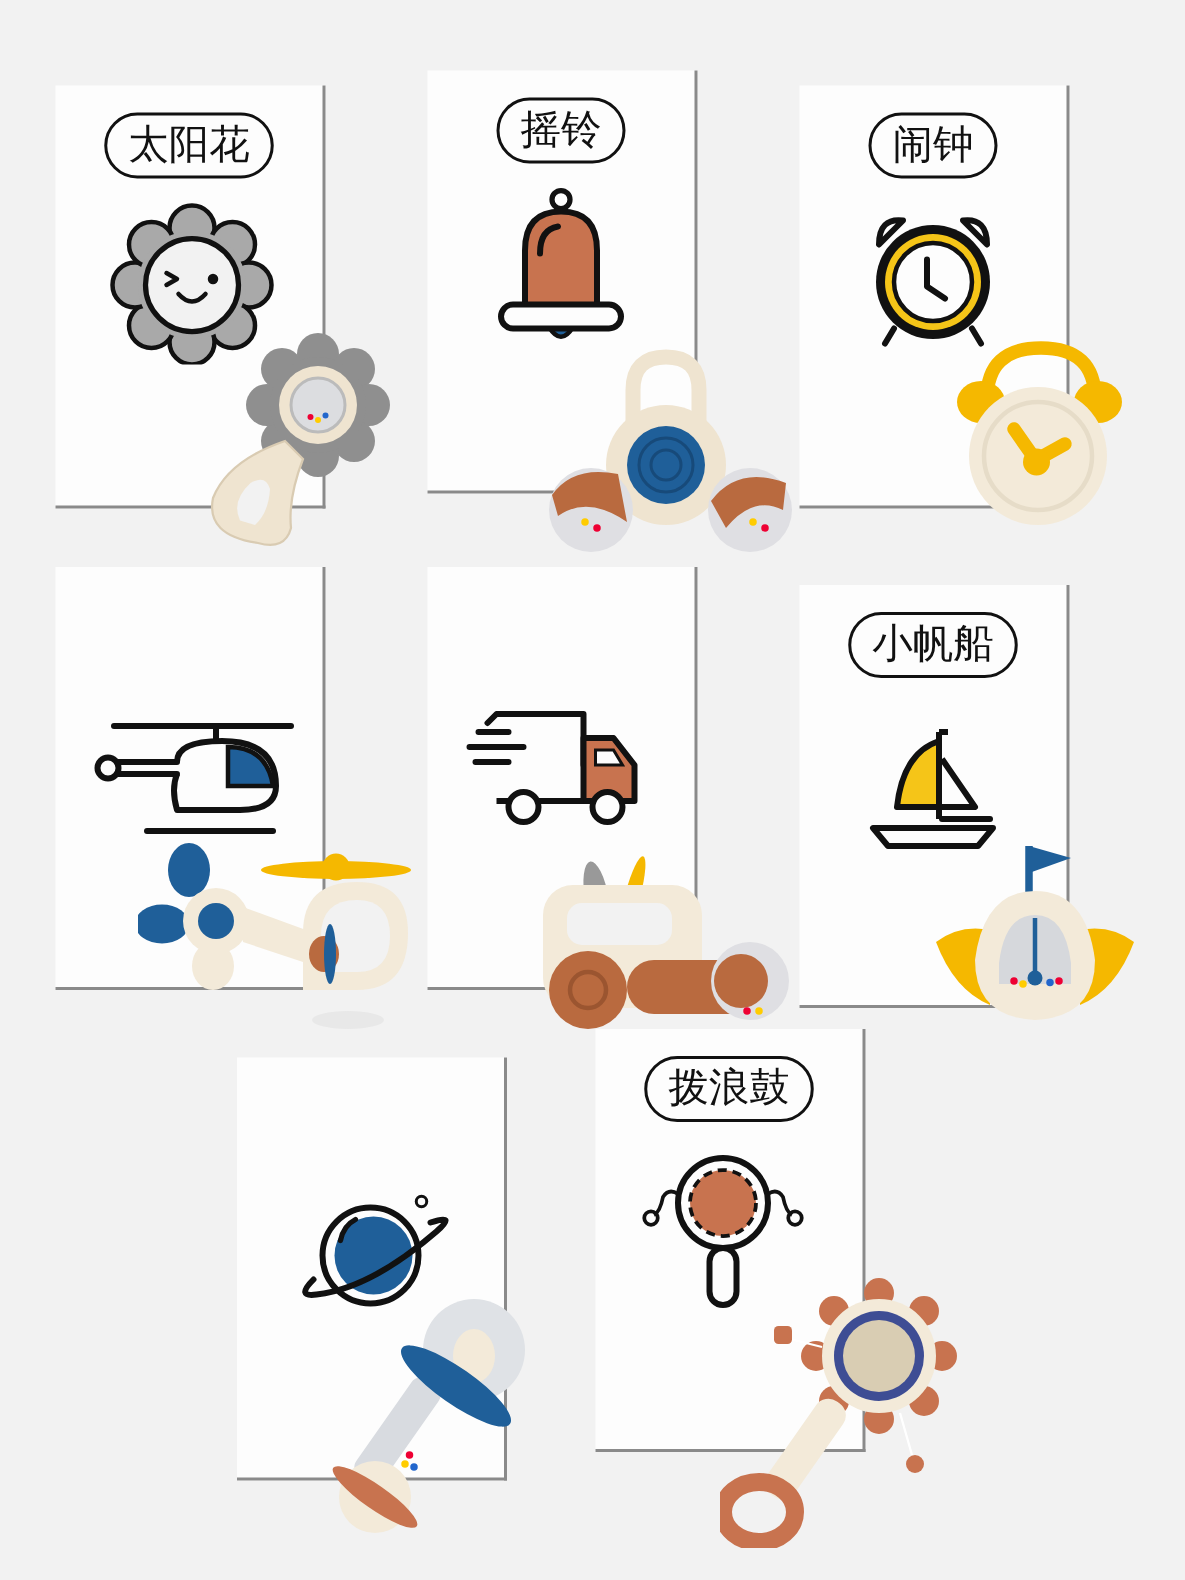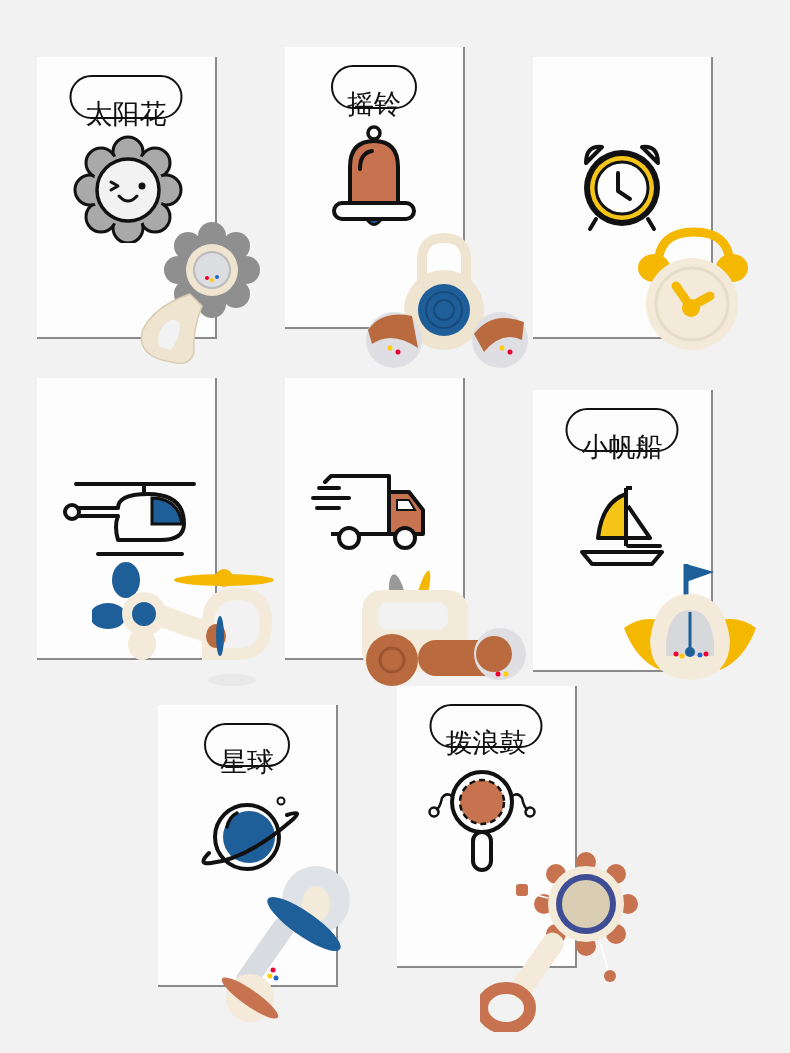--- a/index.html
+++ b/index.html
@@ -4,21 +4,21 @@
 <style>
   * { box-sizing: border-box; margin: 0; padding: 0; }
   html, body { width: 790px; height: 1053px; background: #f2f2f2; overflow: hidden; }
   body { position: relative; font-family: "DejaVu Sans", sans-serif; }
   .card {
     position: absolute; width: 180px; height: 282px; background: #fdfdfd;
     border-right: 2px solid #8a8a8a; border-bottom: 2px solid #8a8a8a;
   }
   .label {
     position: absolute; left: 50%; top: 18px; transform: translateX(-50%);
-    height: 44px; padding: 17px 14px; border: 2.5px solid #111; border-radius: 22px;
+    height: 44px; padding: 0 14px; border: 2.5px solid #111; border-radius: 22px;
     font-size: 27px; line-height: 39px; color: #111; white-space: nowrap; background: #fdfdfd;
   }
   .icon { position: absolute; left: 50%; top: 76px; transform: translateX(-50%); width: 120px; height: 110px; }
   .toy { position: absolute; }
 </style>
 </head>
 <body>
 
 <div class="card" style="left:37px;top:57px;">
   <div class="label">太阳花</div>
@@ -83,20 +83,21 @@
   <path d="M6,100 Q20,80 50,86 L56,118 Q30,100 10,114 Z" fill="#b96a3f"></path>
   <circle cx="138" cy="110" r="28" fill="#dfdfe3"></circle>
   <path d="M112,104 Q130,80 162,92 L160,110 Q140,100 122,122 Z" fill="#b96a3f"></path>
   <circle cx="28" cy="118" r="2.5" fill="#fc0"></circle>
     <circle cx="36" cy="122" r="2.5" fill="#e03"></circle>
     <circle cx="140" cy="118" r="2.5" fill="#fc0"></circle>
     <circle cx="148" cy="122" r="2.5" fill="#e03"></circle>
 </svg>
 
 <div class="card" style="left:533px;top:57px;">
+  <div class="label">闹钟</div>
   <svg class="icon" viewBox="0 0 120 110">
     <path d="M24,30 Q24,12 40,14 Z" fill="none" stroke="#111" stroke-width="4" stroke-linejoin="round"></path>
     <path d="M96,30 Q96,12 80,14 Z" fill="none" stroke="#111" stroke-width="4" stroke-linejoin="round"></path>
     <path d="M34,86 L28,96 M86,86 L92,96" stroke="#111" stroke-width="4" stroke-linecap="round"></path>
     <circle cx="60" cy="55" r="38" fill="#111"></circle>
     <circle cx="60" cy="55" r="32" fill="#f5c518"></circle>
     <circle cx="60" cy="55" r="26" fill="#fdfdfd" stroke="#111" stroke-width="3"></circle>
     <path d="M56,40 L56,58 L68,66" fill="none" stroke="#111" stroke-width="4" stroke-linecap="round" stroke-linejoin="round"></path>
   </svg>
 </div>
@@ -184,21 +185,20 @@
   <path d="M70,50 Q50,50 46,82 L46,96 L94,96 L94,82 Q90,50 70,50 Z" fill="#d6d8dc"></path>
   <path d="M70,52 L70,90" stroke="#1f5f99" stroke-width="3"></path>
   <circle cx="70" cy="92" r="5" fill="#1f5f99"></circle>
   <circle cx="56" cy="94" r="2.5" fill="#e03"></circle>
     <circle cx="62" cy="96" r="2.5" fill="#fc0"></circle>
     <circle cx="80" cy="95" r="2.5" fill="#26c"></circle>
     <circle cx="86" cy="94" r="2.5" fill="#e03"></circle>
 </svg>
 
 <div class="card" style="left:158px;top:705px;">
-  <div class="label">星球</div>
   <svg class="icon" viewBox="0 0 120 110">
     <circle cx="94" cy="20" r="3.5" fill="none" stroke="#111" stroke-width="2"></circle>
     <circle cx="60" cy="56" r="32" fill="#fdfdfd" stroke="#111" stroke-width="4"></circle>
     <circle cx="62" cy="56" r="26" fill="#1f5f99"></circle>
     <path d="M40,46 Q42,36 50,32" fill="none" stroke="#111" stroke-width="3.5" stroke-linecap="round"></path>
     <path d="M22,72 Q10,84 24,82 Q60,78 104,40 Q118,28 100,34" fill="none" stroke="#111" stroke-width="4" stroke-linecap="round"></path>
   </svg>
 </div>
 <svg class="toy" style="left:218px;top:864px;" width="140" height="168" viewBox="0 0 140 168">
   <rect x="36" y="50" width="22" height="80" rx="8" fill="#d8dbe0" transform="rotate(35 47 90)"></rect>

